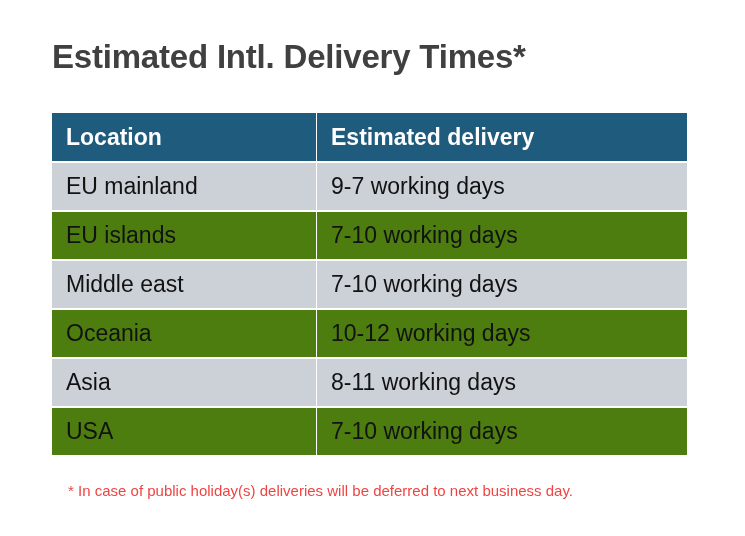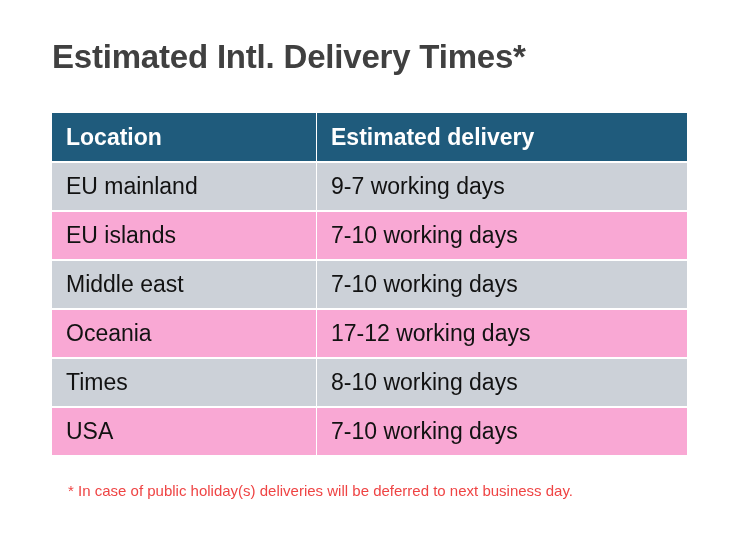--- a/index.html
+++ b/index.html
@@ -88,21 +88,21 @@
   }
   .header-row {
     margin-bottom: 2px;
   }
 
   
   .row-dark .cell {
     background: #ccd1d8;
   }
   .row-light .cell {
-    background: #f9a8d4;
+    background: #4d7c0f;
   }
 
   
   .footnote {
     position: absolute;
     left: 68px;
     top: 481px;
     font-size: 15px;
     color: #ef4444;
     line-height: 20px;
@@ -133,26 +133,26 @@
       <div class="cell col-delivery">7-10 working days</div>
     </div>
 
     <div class="table-row row-dark">
       <div class="cell col-location">Middle east</div>
       <div class="cell col-delivery">7-10 working days</div>
     </div>
 
     <div class="table-row row-light">
       <div class="cell col-location">Oceania</div>
-      <div class="cell col-delivery">17-12 working days</div>
+      <div class="cell col-delivery">10-12 working days</div>
     </div>
 
     <div class="table-row row-dark">
-      <div class="cell col-location">Times</div>
-      <div class="cell col-delivery">8-10 working days</div>
+      <div class="cell col-location">Asia</div>
+      <div class="cell col-delivery">8-11 working days</div>
     </div>
 
     <div class="table-row row-light">
       <div class="cell col-location">USA</div>
       <div class="cell col-delivery">7-10 working days</div>
     </div>
 
   </div>
 
   <div class="footnote">* In case of public holiday(s) deliveries will be deferred to next business day.</div>

